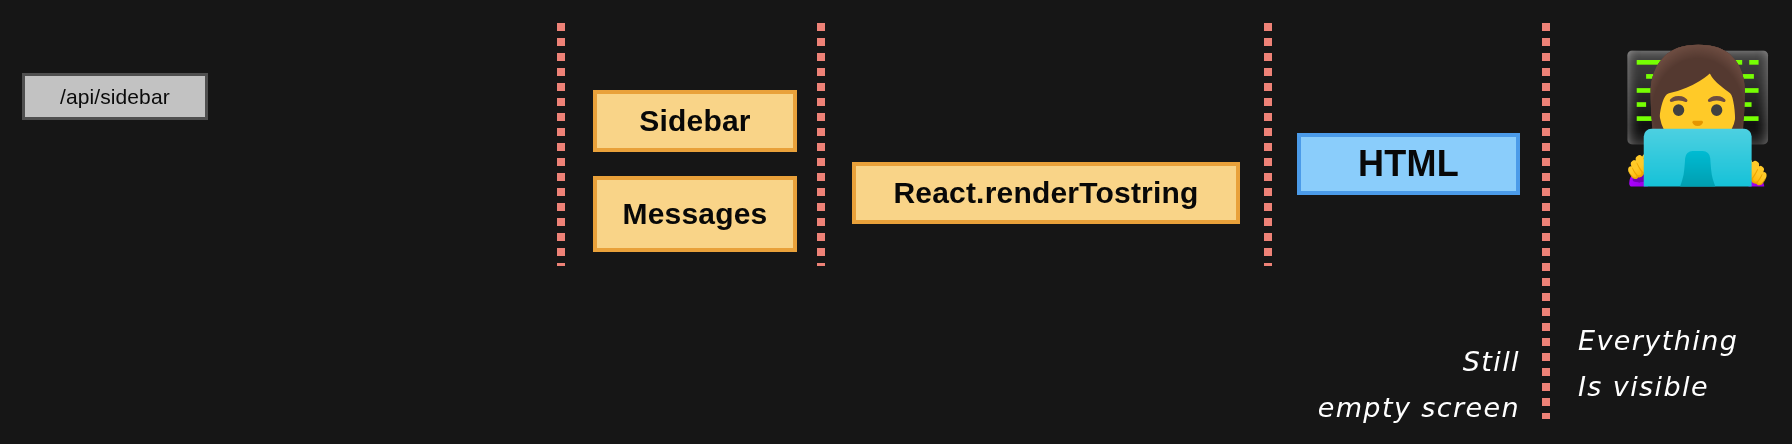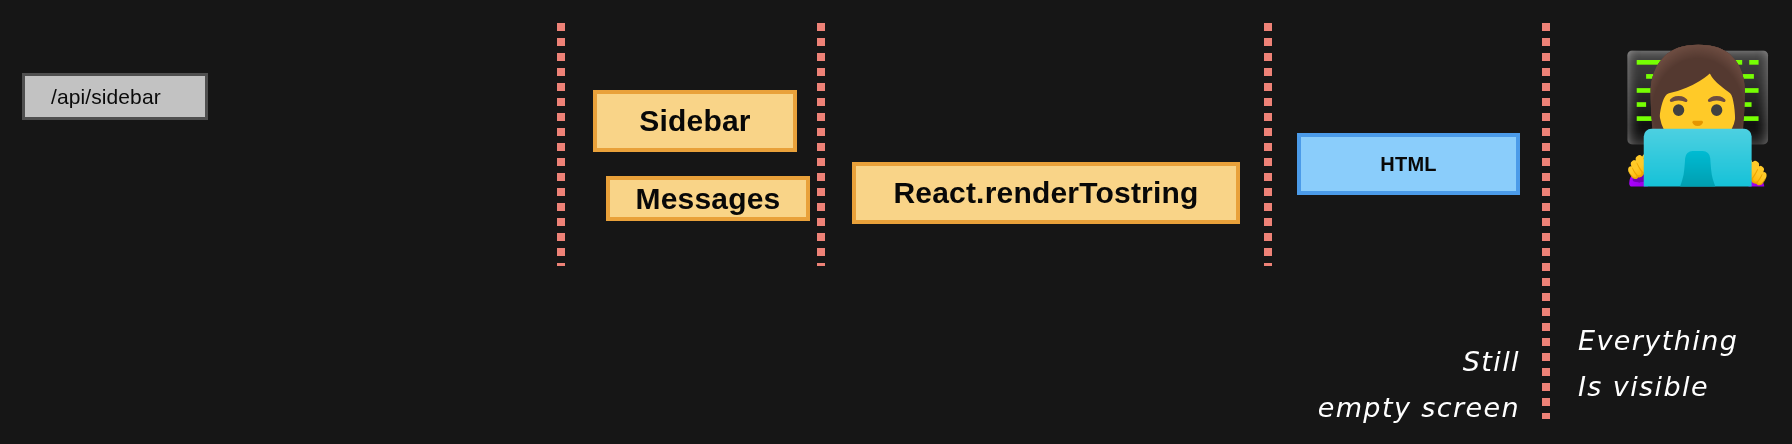--- a/index.html
+++ b/index.html
@@ -35,21 +35,21 @@
   
   .api-bar {
     position: absolute;
     box-sizing: border-box;
     background: #c2c2c2;
     border: 3px solid #4f4f4f;
     display: flex;
     align-items: center;
     color: #0a0a0a;
     font-size: 21px;
-    padding-left: 26px;
+    padding-left: 35px;
     letter-spacing: .1px;
   }
 
   
   .node {
     position: absolute;
     box-sizing: border-box;
     display: flex;
     align-items: center;
     justify-content: center;
@@ -99,29 +99,29 @@
 
   <div class="api-bar" style="left:22px; top:73px; width:186px; height:47px;">
     <span>/api/sidebar</span>
   </div>
 
 
   <div class="node orange" style="left:593px; top:90px; width:204px; height:62px; font-size:30px;">
     <span>Sidebar</span>
   </div>
 
-  <div class="node orange" style="left:606px; top:176px; width:204px; height:45px; font-size:30px;">
+  <div class="node orange" style="left:593px; top:176px; width:204px; height:76px; font-size:30px;">
     <span>Messages</span>
   </div>
 
   <div class="node orange" style="left:852px; top:133px; width:388px; height:62px; font-size:30px;margin-top:29px;">
     <span>React.renderTostring</span>
   </div>
 
-  <div class="node blue" style="left:1297px; top:133px; width:223px; height:62px; font-size:20px;">
+  <div class="node blue" style="left:1297px; top:133px; width:223px; height:62px; font-size:36px;">
     <span>HTML</span>
   </div>
 
   <div class="note right-align" style="left:1180px; top:318px; width:340px;margin-top:21px;">Still
 empty screen</div>
 
   <div class="note" style="left:1578px; top:318px; width:330px;">Everything
 Is visible</div>
 
   <div class="persona" style="left:1618px; top:52px;">👩‍💻</div>

